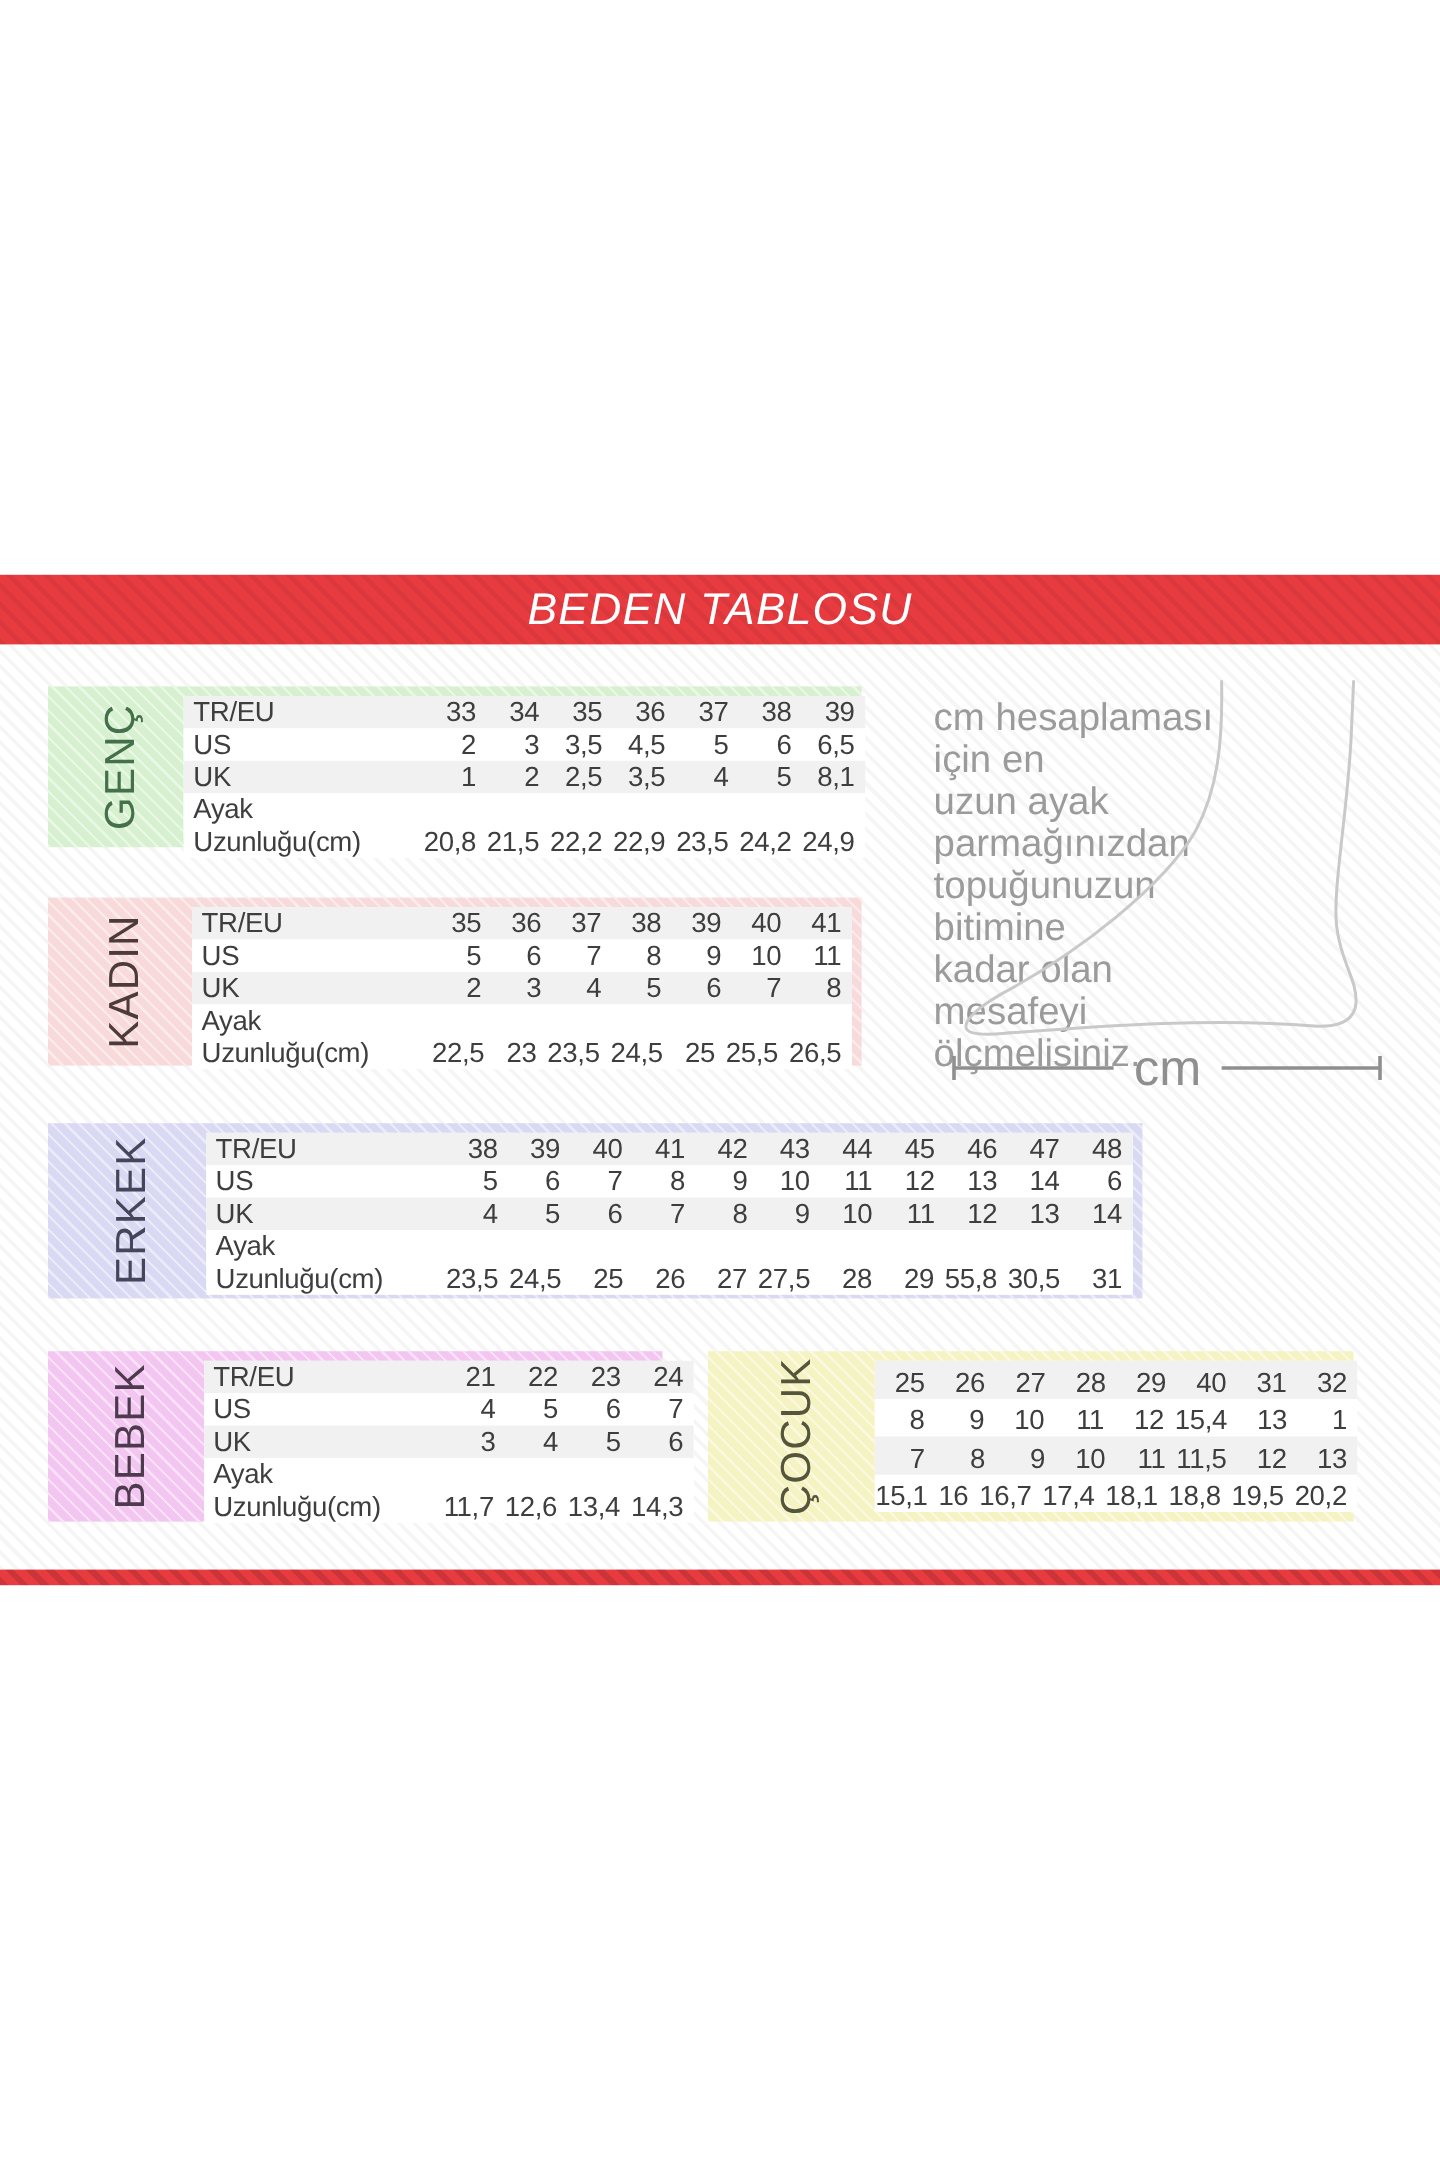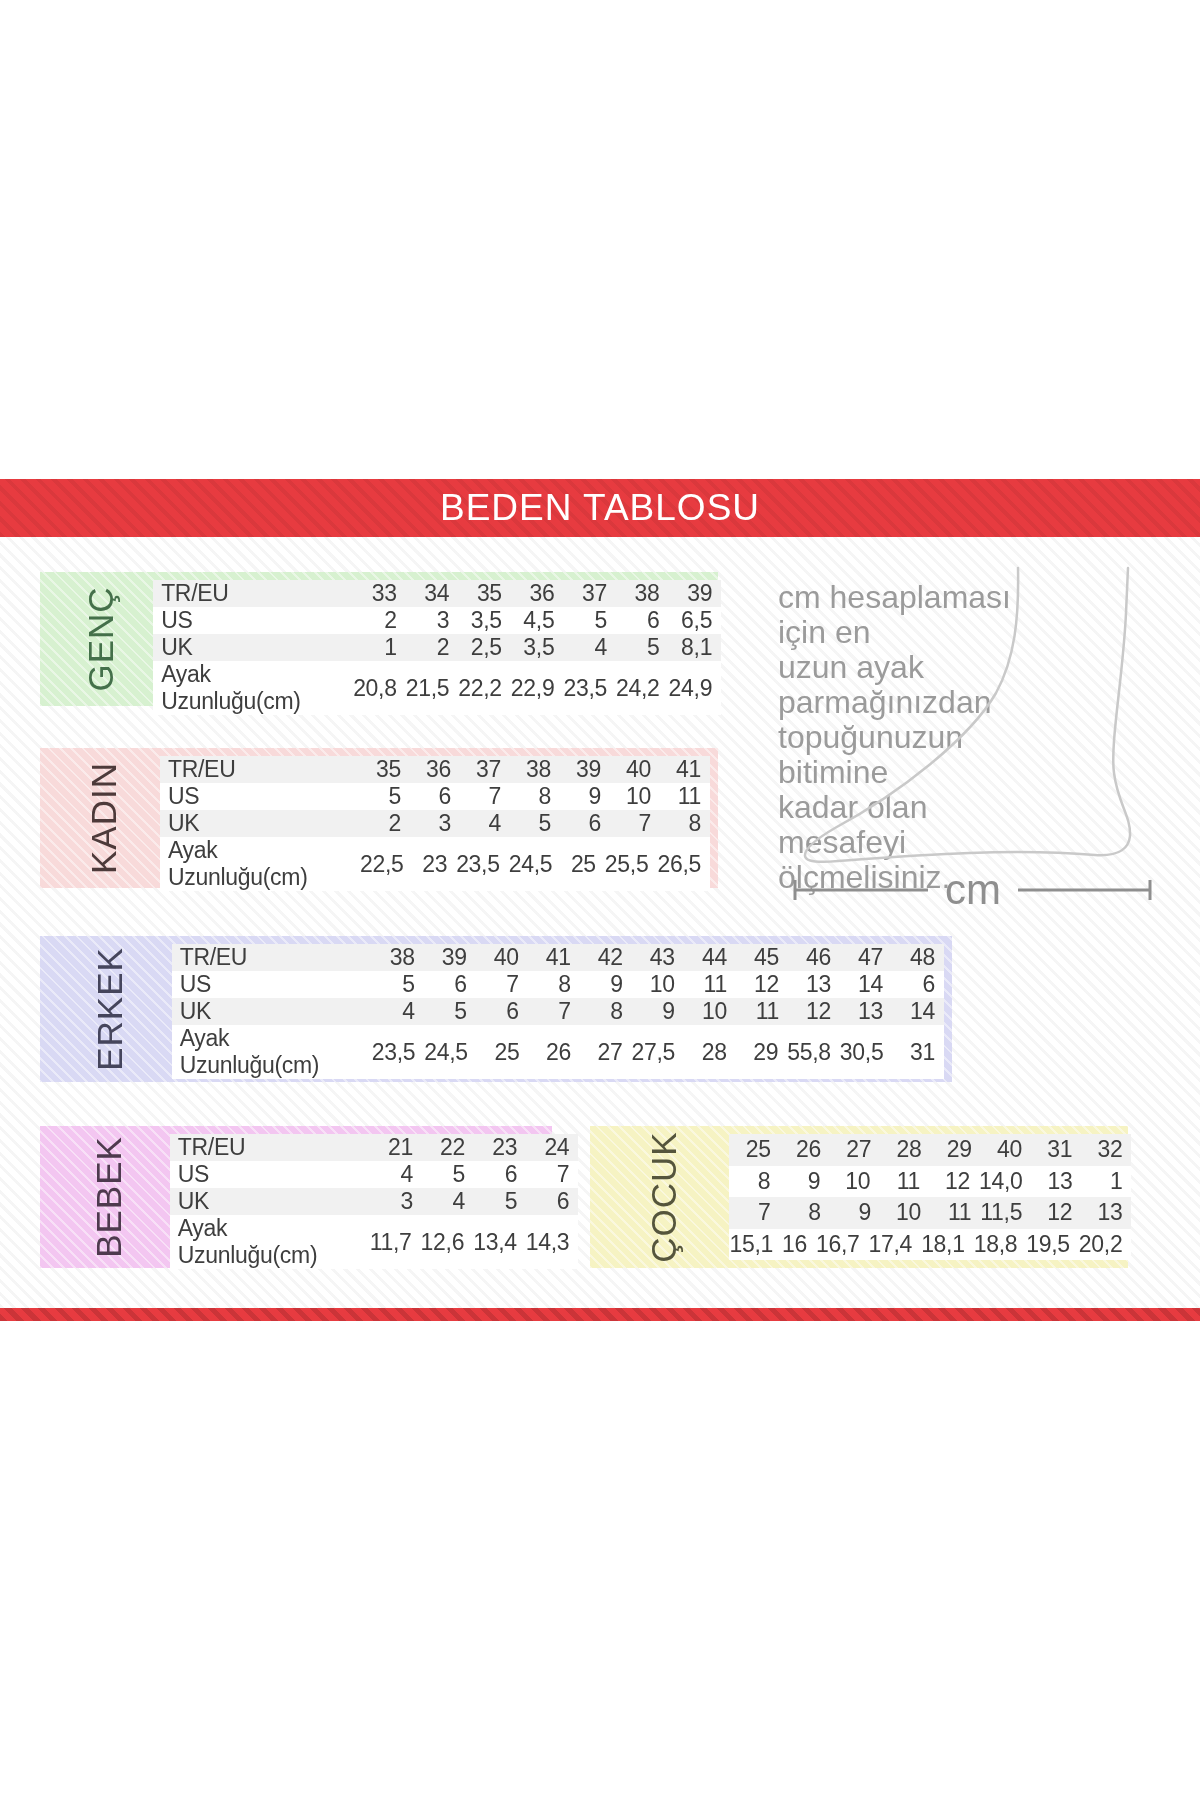--- a/index.html
+++ b/index.html
@@ -14,21 +14,21 @@
   .texture{
     position:absolute;left:0;top:537px;width:1200px;height:771px;
     background:repeating-linear-gradient(45deg, rgba(160,160,160,0.10) 0 3px, rgba(255,255,255,0) 3px 9px);
   }
 
   
   .header-band{
     position:absolute;left:0;top:479px;width:1200px;height:58px;
     background-color:var(--red,#e73b40);
     background-image:repeating-linear-gradient(45deg, rgba(0,0,0,0.055) 0 4px, rgba(255,255,255,0) 4px 11px);
-    display:flex;align-items:center;justify-content:center;
+    display:flex;align-items:center;justify-content:center;font-style:italic;
   }
   .title{
     margin:0;color:#ffffff;font-size:37px;font-weight:400;letter-spacing:1px;
   }
 
   
   .footer-stripe{
     position:absolute;left:0;top:1308px;width:1200px;height:13px;
     background-color:var(--red,#e73b40);
     background-image:repeating-linear-gradient(45deg, rgba(0,0,0,0.12) 0 5px, rgba(255,255,255,0) 5px 12px);
@@ -44,21 +44,21 @@
   .block-erkek{left:40px; top:936px;  width:912px; height:146px;}
   .block-bebek{left:40px; top:1126px; width:512px; height:142px;}
   .block-cocuk{left:590px;top:1126px; width:538px; height:142px;}
 
   .label-strip{flex:0 0 54px;display:flex;align-items:center;justify-content:center;}
   .rot{
     transform:rotate(-90deg);white-space:nowrap;
     font-size:35px;font-weight:400;letter-spacing:1px;
   }
   .twrap{flex:1 1 auto;background:#ffffff;display:flex;flex-direction:column;}
-  .trow{flex:1 1 0;display:flex;align-items:center;}
+  .trow{flex:1 1 0;display:flex;align-items:flex-end;}
   .trow:nth-child(odd){background:#f1f1f1;}
   .trow:nth-child(even){background:#ffffff;}
   .tcell{display:flex;align-items:center;font-size:23px;color:#3e3e3e;letter-spacing:-0.3px;}
   .rowlabel{flex:0 0 200px;justify-content:flex-start;padding-left:8px;box-sizing:border-box;}
   .num{flex:1 1 0;justify-content:flex-end;padding-right:9px;box-sizing:border-box;}
 
   
   .measure-note{
     position:absolute;left:778px;top:580px;width:275px;
     color:var(--note-gray,#9b9b9b);font-size:32px;line-height:35px;
@@ -292,21 +292,21 @@
           <div class="tcell num">40</div>
           <div class="tcell num">31</div>
           <div class="tcell num">32</div>
         </div>
         <div class="trow">
           <div class="tcell num">8</div>
           <div class="tcell num">9</div>
           <div class="tcell num">10</div>
           <div class="tcell num">11</div>
           <div class="tcell num">12</div>
-          <div class="tcell num">14,0</div>
+          <div class="tcell num">15,4</div>
           <div class="tcell num">13</div>
           <div class="tcell num">1</div>
         </div>
         <div class="trow">
           <div class="tcell num">7</div>
           <div class="tcell num">8</div>
           <div class="tcell num">9</div>
           <div class="tcell num">10</div>
           <div class="tcell num">11</div>
           <div class="tcell num">11,5</div>

